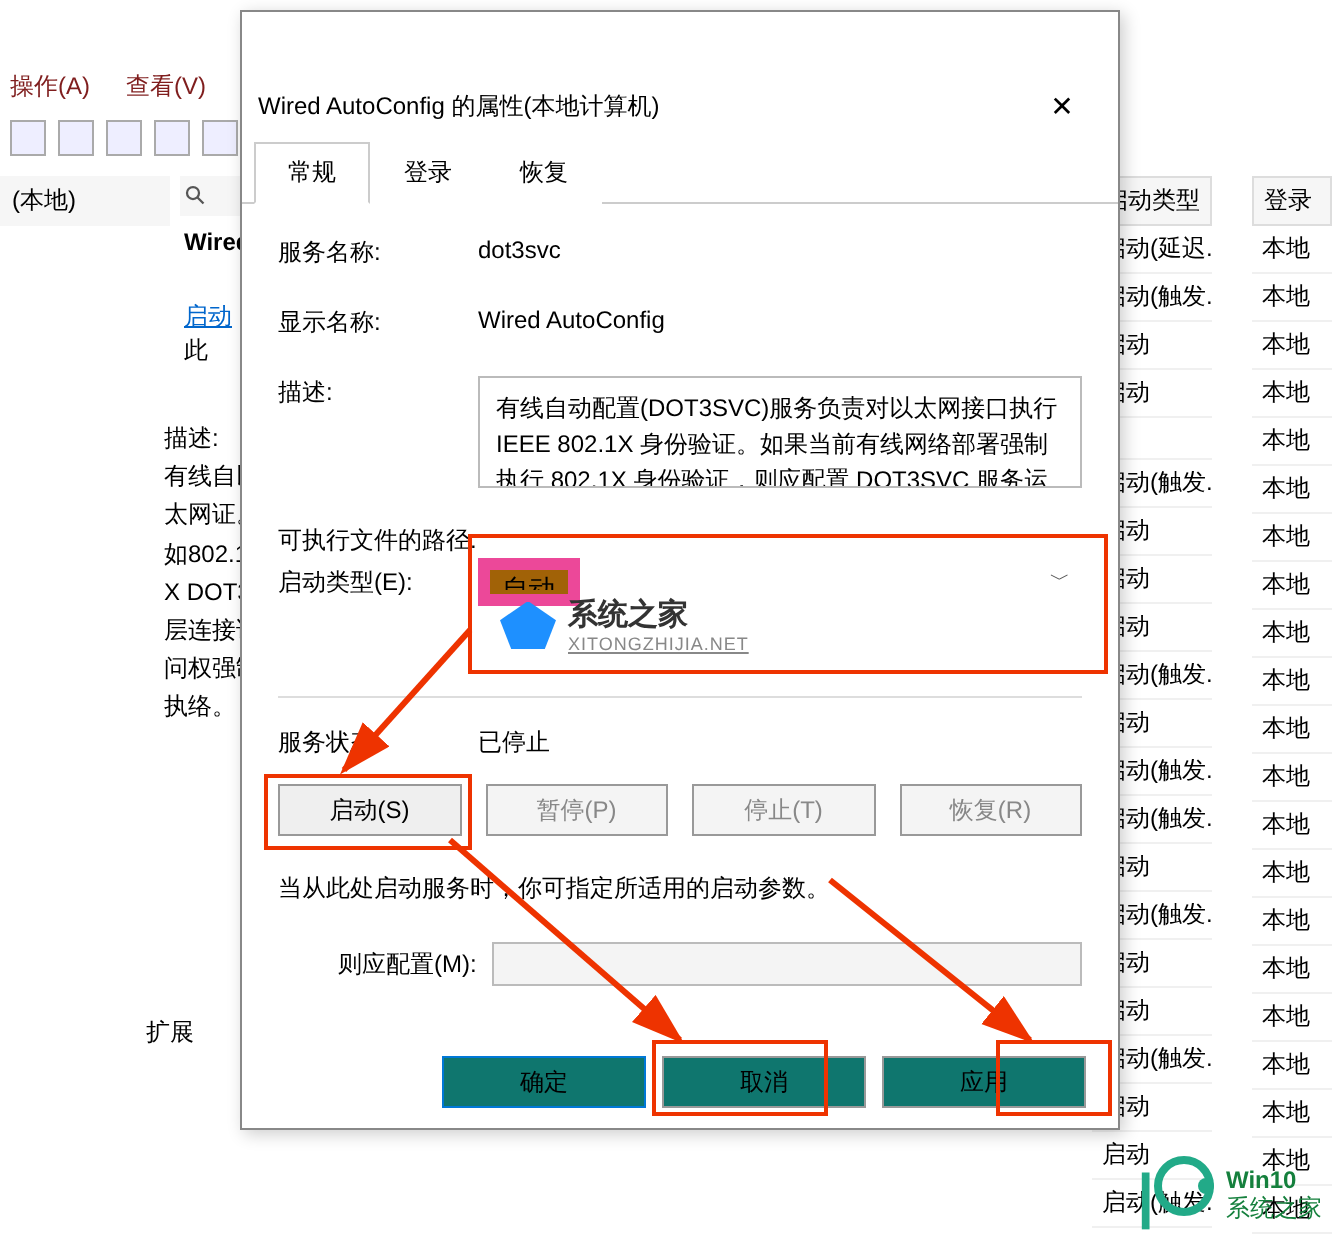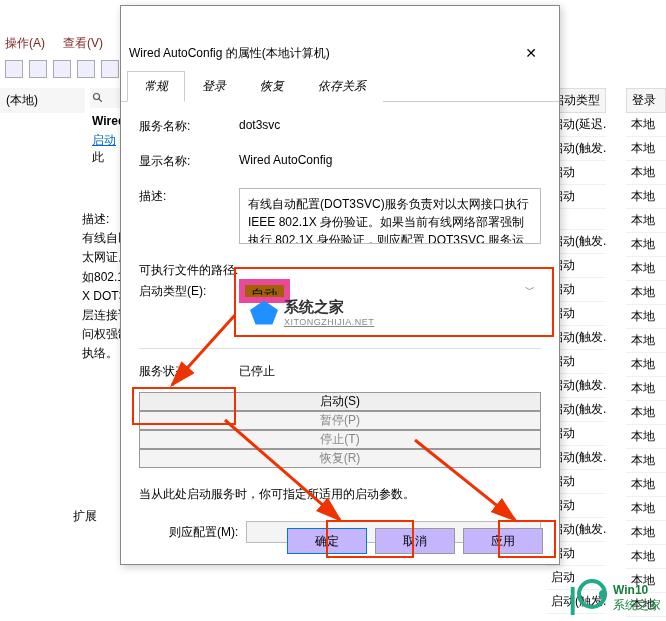--- a/index.html
+++ b/index.html
@@ -21,47 +21,47 @@
 .bg-right-col2 { position: absolute; top: 0; right: 0; width: 40px; }
 .bg-right-header { background: #f6f6f6; border: 1px solid #ddd; padding: 3px 5px; }
 .bg-right-row { padding: 3px 5px; border-bottom: 1px solid #f0f0f0; white-space: nowrap; overflow: hidden; }
 .bg-expand { position: absolute; bottom: 90px; left: 67px; padding: 6px; }
 
 
 .dialog { position: absolute; top: 5px; left: 120px; width: 440px; height: 560px; background: #fff; border: 1px solid #888; box-shadow: 2px 2px 8px rgba(0,0,0,.2); z-index: 2; }
 .dlg-title { height: 30px; display: flex; align-items: center; padding: 0 8px; font-size: 12px; margin-top: 32px; }
 .dlg-title .spacer { flex: 1; }
 .dlg-close { width: 40px; height: 28px; display: flex; align-items: center; justify-content: center; font-size: 14px; cursor: pointer; }
-.tabstrip { display: flex; border-bottom: 1px solid #ccc; padding: 0 6px; margin-top: 2px; font-style: italic; }
+.tabstrip { display: flex; border-bottom: 1px solid #ccc; padding: 0 6px; margin-top: 2px; }
 .tab { padding: 6px 16px; border: 1px solid transparent; cursor: pointer; position: relative; top: 1px; background: #fff; }
 .tab.active { border: 1px solid #ccc; border-bottom: 1px solid #fff; }
 .dlg-body { padding: 16px 18px; }
 .row { display: flex; margin-bottom: 18px; }
 .row .label { width: 100px; flex-shrink: 0; }
 .row .value { flex: 1; }
 .desc-box { flex: 1; border: 1px solid #bbb; padding: 6px 8px; height: 56px; overflow-y: scroll; line-height: 1.5; font-size: 12px; position: relative; }
 .path { margin-top: -10px; margin-bottom: 16px; }
 .starttype-row { display: flex; align-items: center; margin-bottom: 8px; }
 .starttype-select { flex: 1; height: 24px; border: 6px solid #ec4899; padding: 2px 6px; background: #a16207; appearance: none; position: relative; }
 .select-wrap { position: relative; flex: 1; }
 .select-wrap::after { content: "﹀"; position: absolute; right: 6px; top: 4px; font-size: 10px; color: #555; pointer-events: none; }
 .watermark { position: absolute; left: 250px; top: 298px; display: flex; align-items: center; gap: 6px; z-index: 3; pointer-events: none; }
 .watermark .logo { width: 28px; height: 24px; background: #1e90ff; clip-path: polygon(50% 0, 100% 40%, 80% 100%, 20% 100%, 0 40%); }
 .watermark .txt1 { font-size: 15px; font-weight: bold; color: #333; }
 .watermark .txt2 { font-size: 9px; color: #888; letter-spacing: 0.5px; text-decoration: underline; }
 hr.sep { border: none; border-top: 1px solid #ddd; margin: 45px 0 14px 0; }
 .status-row { display: flex; margin-bottom: 12px; }
-.btn-row { display: flex; margin-bottom: 18px; flex-direction: column; }
+.btn-row { display: flex; gap: 12px; margin-bottom: 18px; }
 .btn-row button { flex: 1; height: 26px; border: 1px solid #999; background: #efefef; cursor: pointer; font-size: 12px; }
 .btn-row button:disabled { color: #888; background: #f4f4f4; cursor: default; }
 .hint { margin-bottom: 18px; }
 .param-row { display: flex; align-items: center; gap: 8px; margin-left: 30px; }
 .param-row input { flex: 1; height: 22px; border: 1px solid #bbb; background: #f4f4f4; padding: 0 4px; }
 .dlg-footer { position: absolute; bottom: 10px; right: 16px; display: flex; gap: 8px; }
-.dlg-footer button { width: 80px; height: 26px; border: 1px solid #999; background: #c4b5fd; cursor: pointer; font-size: 12px; }
+.dlg-footer button { width: 102px; height: 26px; border: 1px solid #999; background: #0f766e; cursor: pointer; font-size: 12px; }
 .dlg-footer button.primary { border: 1px solid #0078d7; }
 
 
 .hl { position: absolute; border: 2px solid #e30; pointer-events: none; z-index: 5; }
 
 
 .arrow { position: absolute; z-index: 6; pointer-events: none; }
 
 
 .corner-wm { position: absolute; bottom: 5px; right: 5px; display: flex; align-items: center; gap: 6px; z-index: 10; }
@@ -93,21 +93,21 @@
 <div class="bg-mid">
   <div class="bg-mid-header">
     <svg class="magnify" viewBox="0 0 16 16">
         <circle cx="6" cy="6" r="4" fill="none" stroke="#555" stroke-width="1.5"></circle>
         <line x1="9" y1="9" x2="13" y2="13" stroke="#555" stroke-width="1.5"></line>
       </svg>
 
   </div>
   <div class="bg-mid-body">
     <div style="font-weight:bold">Wired</div>
-    <div style="margin-top:4px">
+    <div style="margin-top:22px">
       <span class="bg-link">启动</span><span>此</span>
     </div>
   </div>
 </div>
 <div class="bg-desc">
   <div>描述:</div>
   <div style="word-break:break-all">有线自以太网证。如802.1X DOT3 层连接访问权强制执络。</div>
 </div>
 <div class="bg-right">
   <div class="bg-right-col1">
@@ -168,21 +168,20 @@
 <div class="dialog">
   <div class="dlg-title">
     <span>Wired AutoConfig 的属性(本地计算机)</span>
     <span class="spacer"></span>
     <span class="dlg-close">✕</span>
   </div>
   <div class="tabstrip">
     <div class="tab active">常规</div>
     <div class="tab">登录</div>
     <div class="tab">恢复</div>
-    <div class="tab">依存关系</div>
   </div>
   <div class="dlg-body">
     <div class="row">
       <div class="label">服务名称:</div>
       <div class="value">dot3svc</div>
     </div>
     <div class="row">
       <div class="label">显示名称:</div>
       <div class="value">Wired AutoConfig</div>
     </div>

